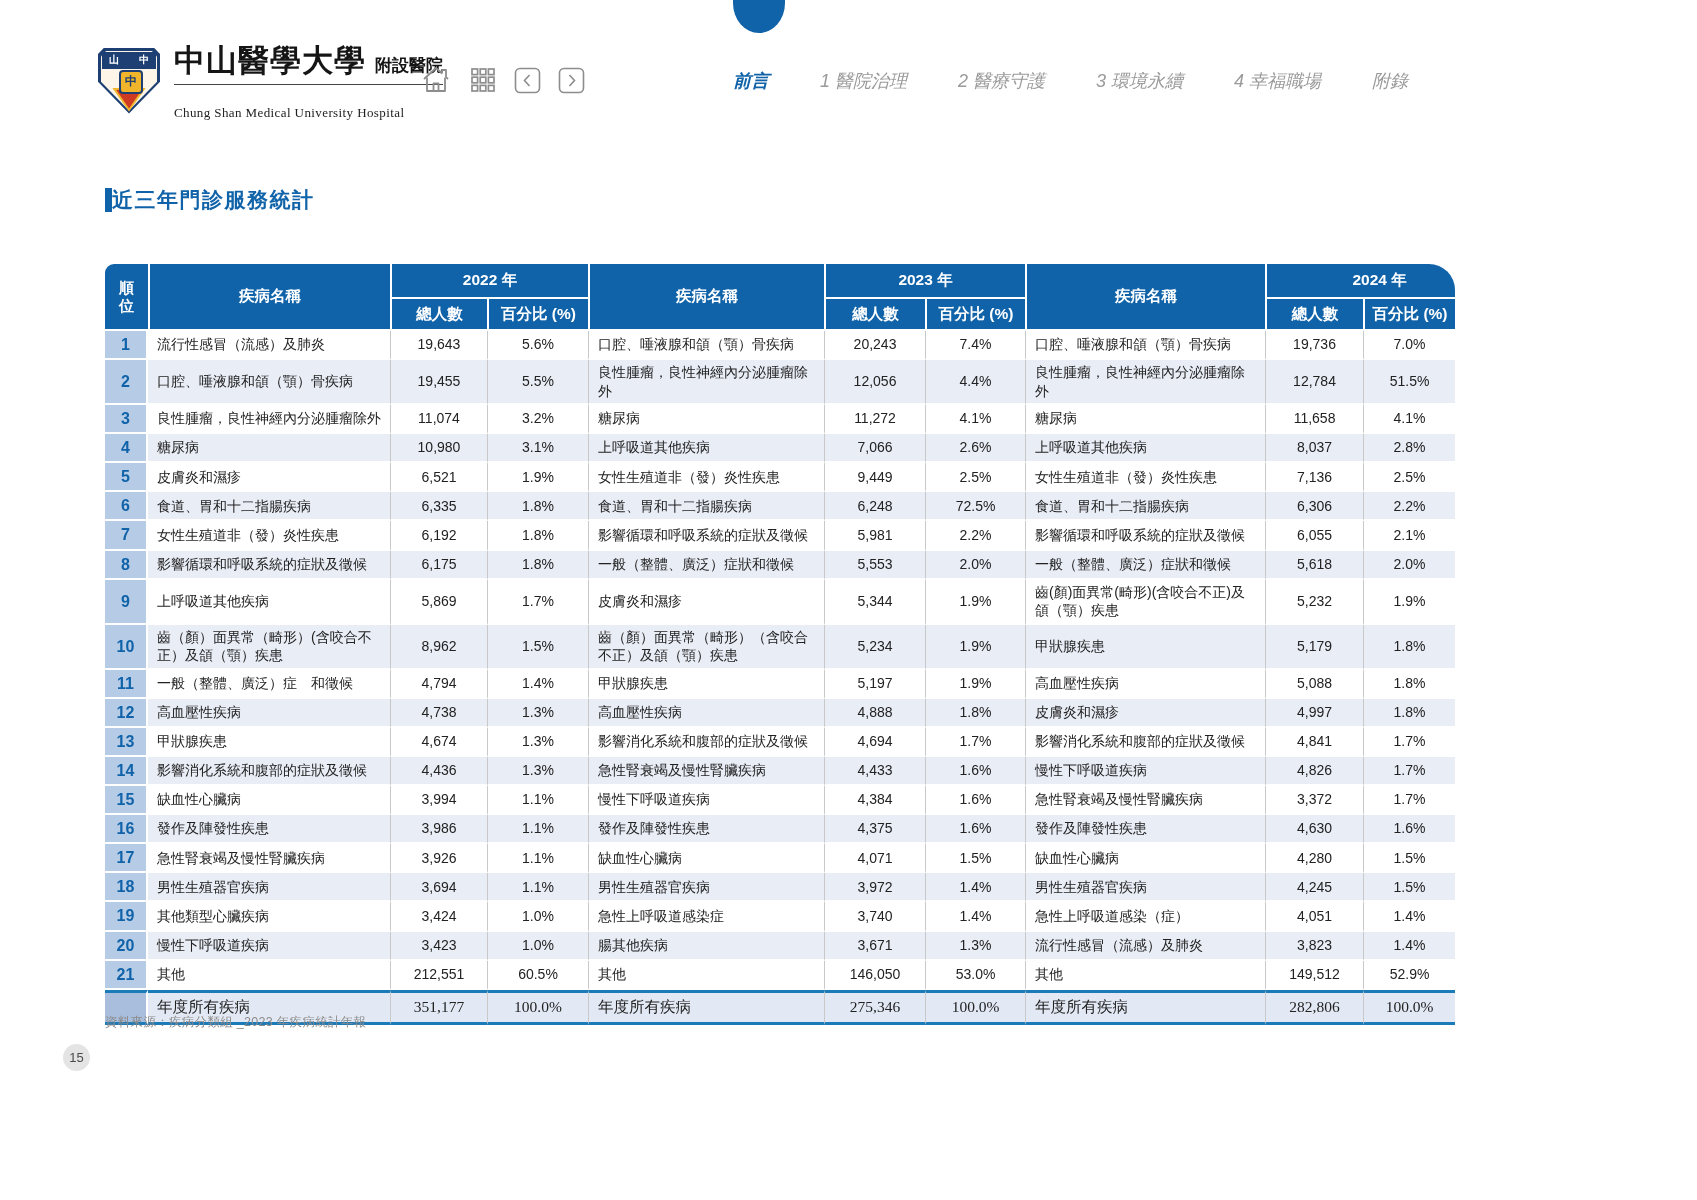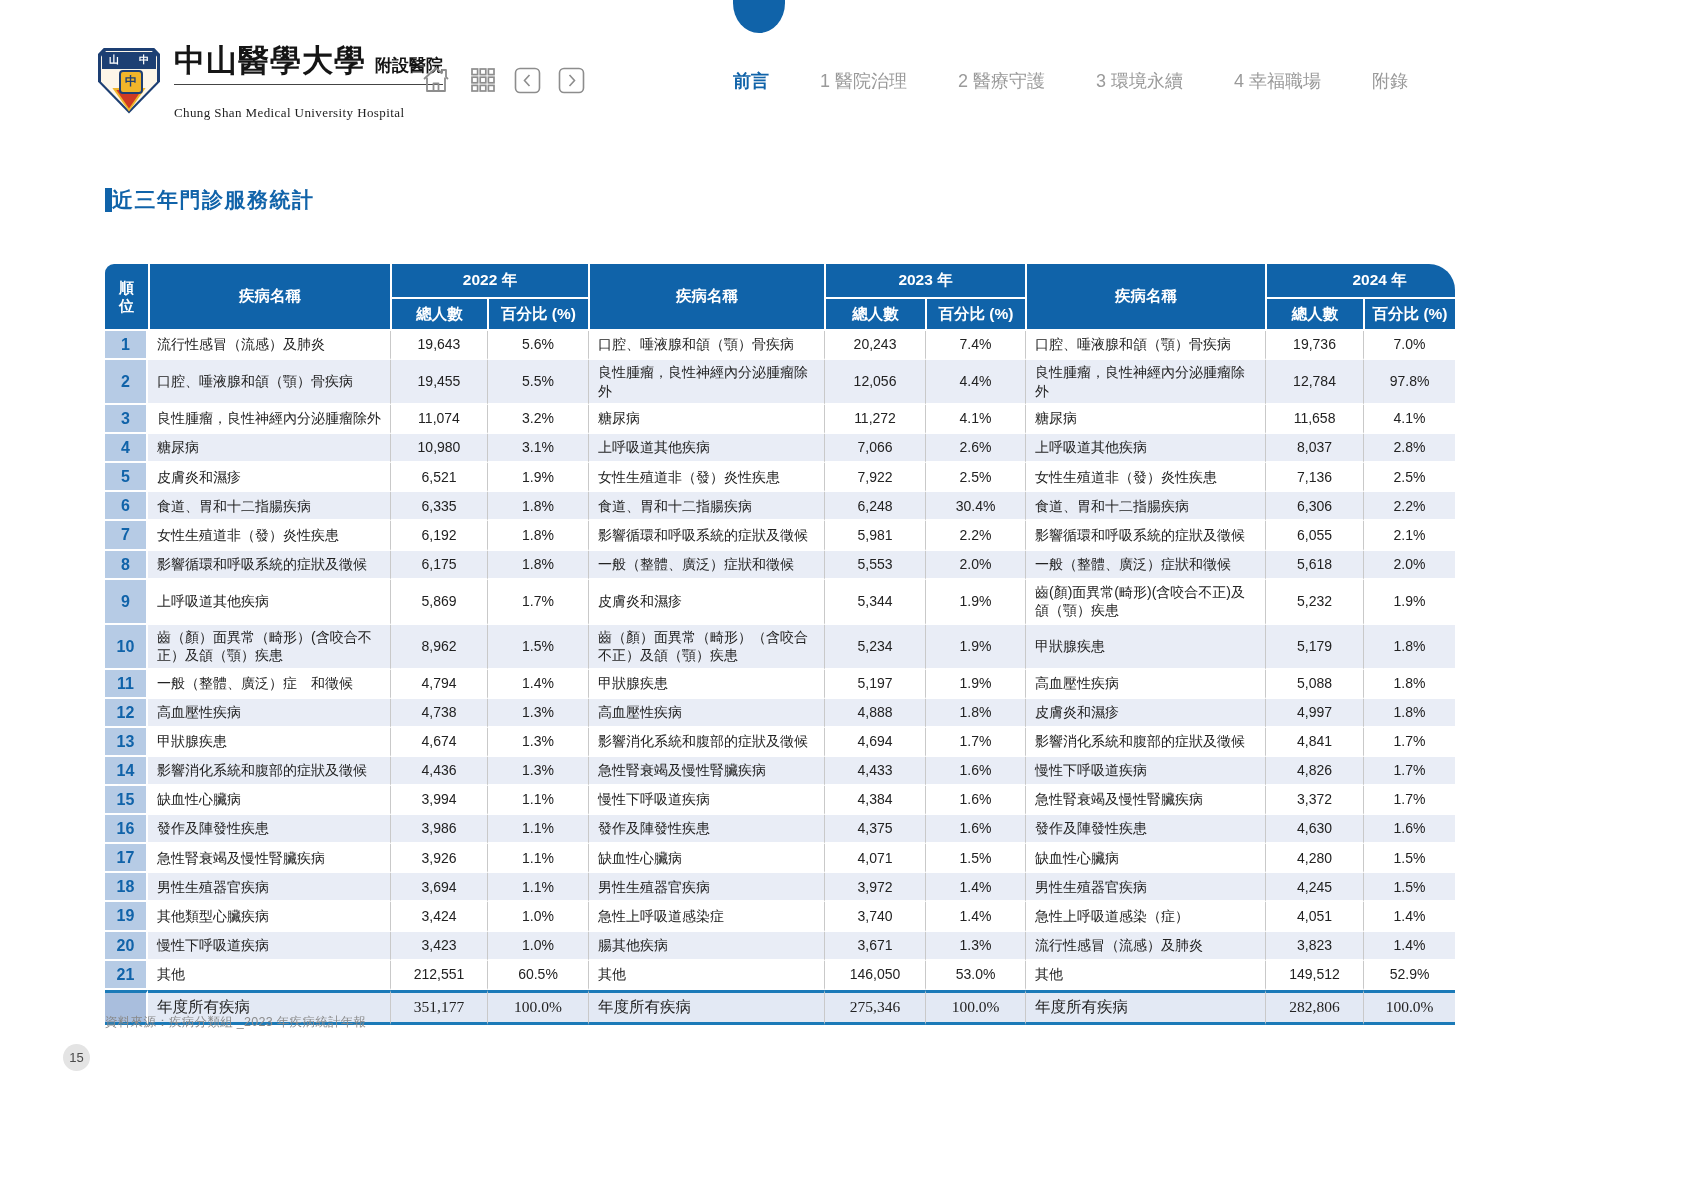--- a/index.html
+++ b/index.html
@@ -33,21 +33,21 @@
   .logo-zh-small{font-size:17px;font-weight:bold;font-family:"DejaVu Serif","Liberation Serif",serif;}
   .logo-en{margin-top:2px;border-top:1.5px solid #444;padding-top:20px;
     font-family:"Liberation Serif","DejaVu Serif",serif;font-size:13px;color:#222;letter-spacing:.4px;}
 
   .iconbar{position:absolute;left:420px;top:60px;height:40px;display:flex;align-items:center;gap:17px;}
   .iconbar svg{display:block;}
   .icon-btn{cursor:pointer;}
 
   .main-nav{position:absolute;left:733px;top:69px;display:flex;gap:51px;
     font-size:18px;color:var(--nav-inactive,#9a9a9a);white-space:nowrap;}
-  .nav-item{cursor:pointer;}
+  .nav-item{cursor:pointer;font-style:italic;}
   .nav-item.active{color:var(--primary-blue,#1063a9);font-weight:bold;}
 
   
   .section-title{position:absolute;left:105px;top:186px;display:flex;align-items:center;}
   .section-title .bar{width:7px;height:24px;background:var(--primary-blue,#1063a9);}
   .section-title .txt{font-size:21px;font-weight:bold;color:var(--primary-blue,#1063a9);letter-spacing:1.5px;}
   .subtitle{position:absolute;left:110px;top:229px;font-size:17px;font-weight:bold;
     color:var(--primary-blue,#1063a9);letter-spacing:.5px;}
 
   
@@ -217,21 +217,21 @@
           <tr>
             <td class="rank">2</td>
             <td class="c-disease">口腔、唾液腺和頜（顎）骨疾病</td>
             <td class="c-num">19,455</td>
             <td class="c-num">5.5%</td>
             <td class="c-disease">良性腫瘤，良性神經內分泌腫瘤除外</td>
             <td class="c-num">12,056</td>
             <td class="c-num">4.4%</td>
             <td class="c-disease">良性腫瘤，良性神經內分泌腫瘤除外</td>
             <td class="c-num">12,784</td>
-            <td class="c-num">97.8%</td>
+            <td class="c-num">51.5%</td>
           </tr>
           <tr>
             <td class="rank">3</td>
             <td class="c-disease">良性腫瘤，良性神經內分泌腫瘤除外</td>
             <td class="c-num">11,074</td>
             <td class="c-num">3.2%</td>
             <td class="c-disease">糖尿病</td>
             <td class="c-num">11,272</td>
             <td class="c-num">4.1%</td>
             <td class="c-disease">糖尿病</td>
@@ -249,34 +249,34 @@
             <td class="c-disease">上呼吸道其他疾病</td>
             <td class="c-num">8,037</td>
             <td class="c-num">2.8%</td>
           </tr>
           <tr>
             <td class="rank">5</td>
             <td class="c-disease">皮膚炎和濕疹</td>
             <td class="c-num">6,521</td>
             <td class="c-num">1.9%</td>
             <td class="c-disease">女性生殖道非（發）炎性疾患</td>
-            <td class="c-num">7,922</td>
+            <td class="c-num">9,449</td>
             <td class="c-num">2.5%</td>
             <td class="c-disease">女性生殖道非（發）炎性疾患</td>
             <td class="c-num">7,136</td>
             <td class="c-num">2.5%</td>
           </tr>
           <tr>
             <td class="rank">6</td>
             <td class="c-disease">食道、胃和十二指腸疾病</td>
             <td class="c-num">6,335</td>
             <td class="c-num">1.8%</td>
             <td class="c-disease">食道、胃和十二指腸疾病</td>
             <td class="c-num">6,248</td>
-            <td class="c-num">30.4%</td>
+            <td class="c-num">72.5%</td>
             <td class="c-disease">食道、胃和十二指腸疾病</td>
             <td class="c-num">6,306</td>
             <td class="c-num">2.2%</td>
           </tr>
           <tr>
             <td class="rank">7</td>
             <td class="c-disease">女性生殖道非（發）炎性疾患</td>
             <td class="c-num">6,192</td>
             <td class="c-num">1.8%</td>
             <td class="c-disease">影響循環和呼吸系統的症狀及徵候</td>

